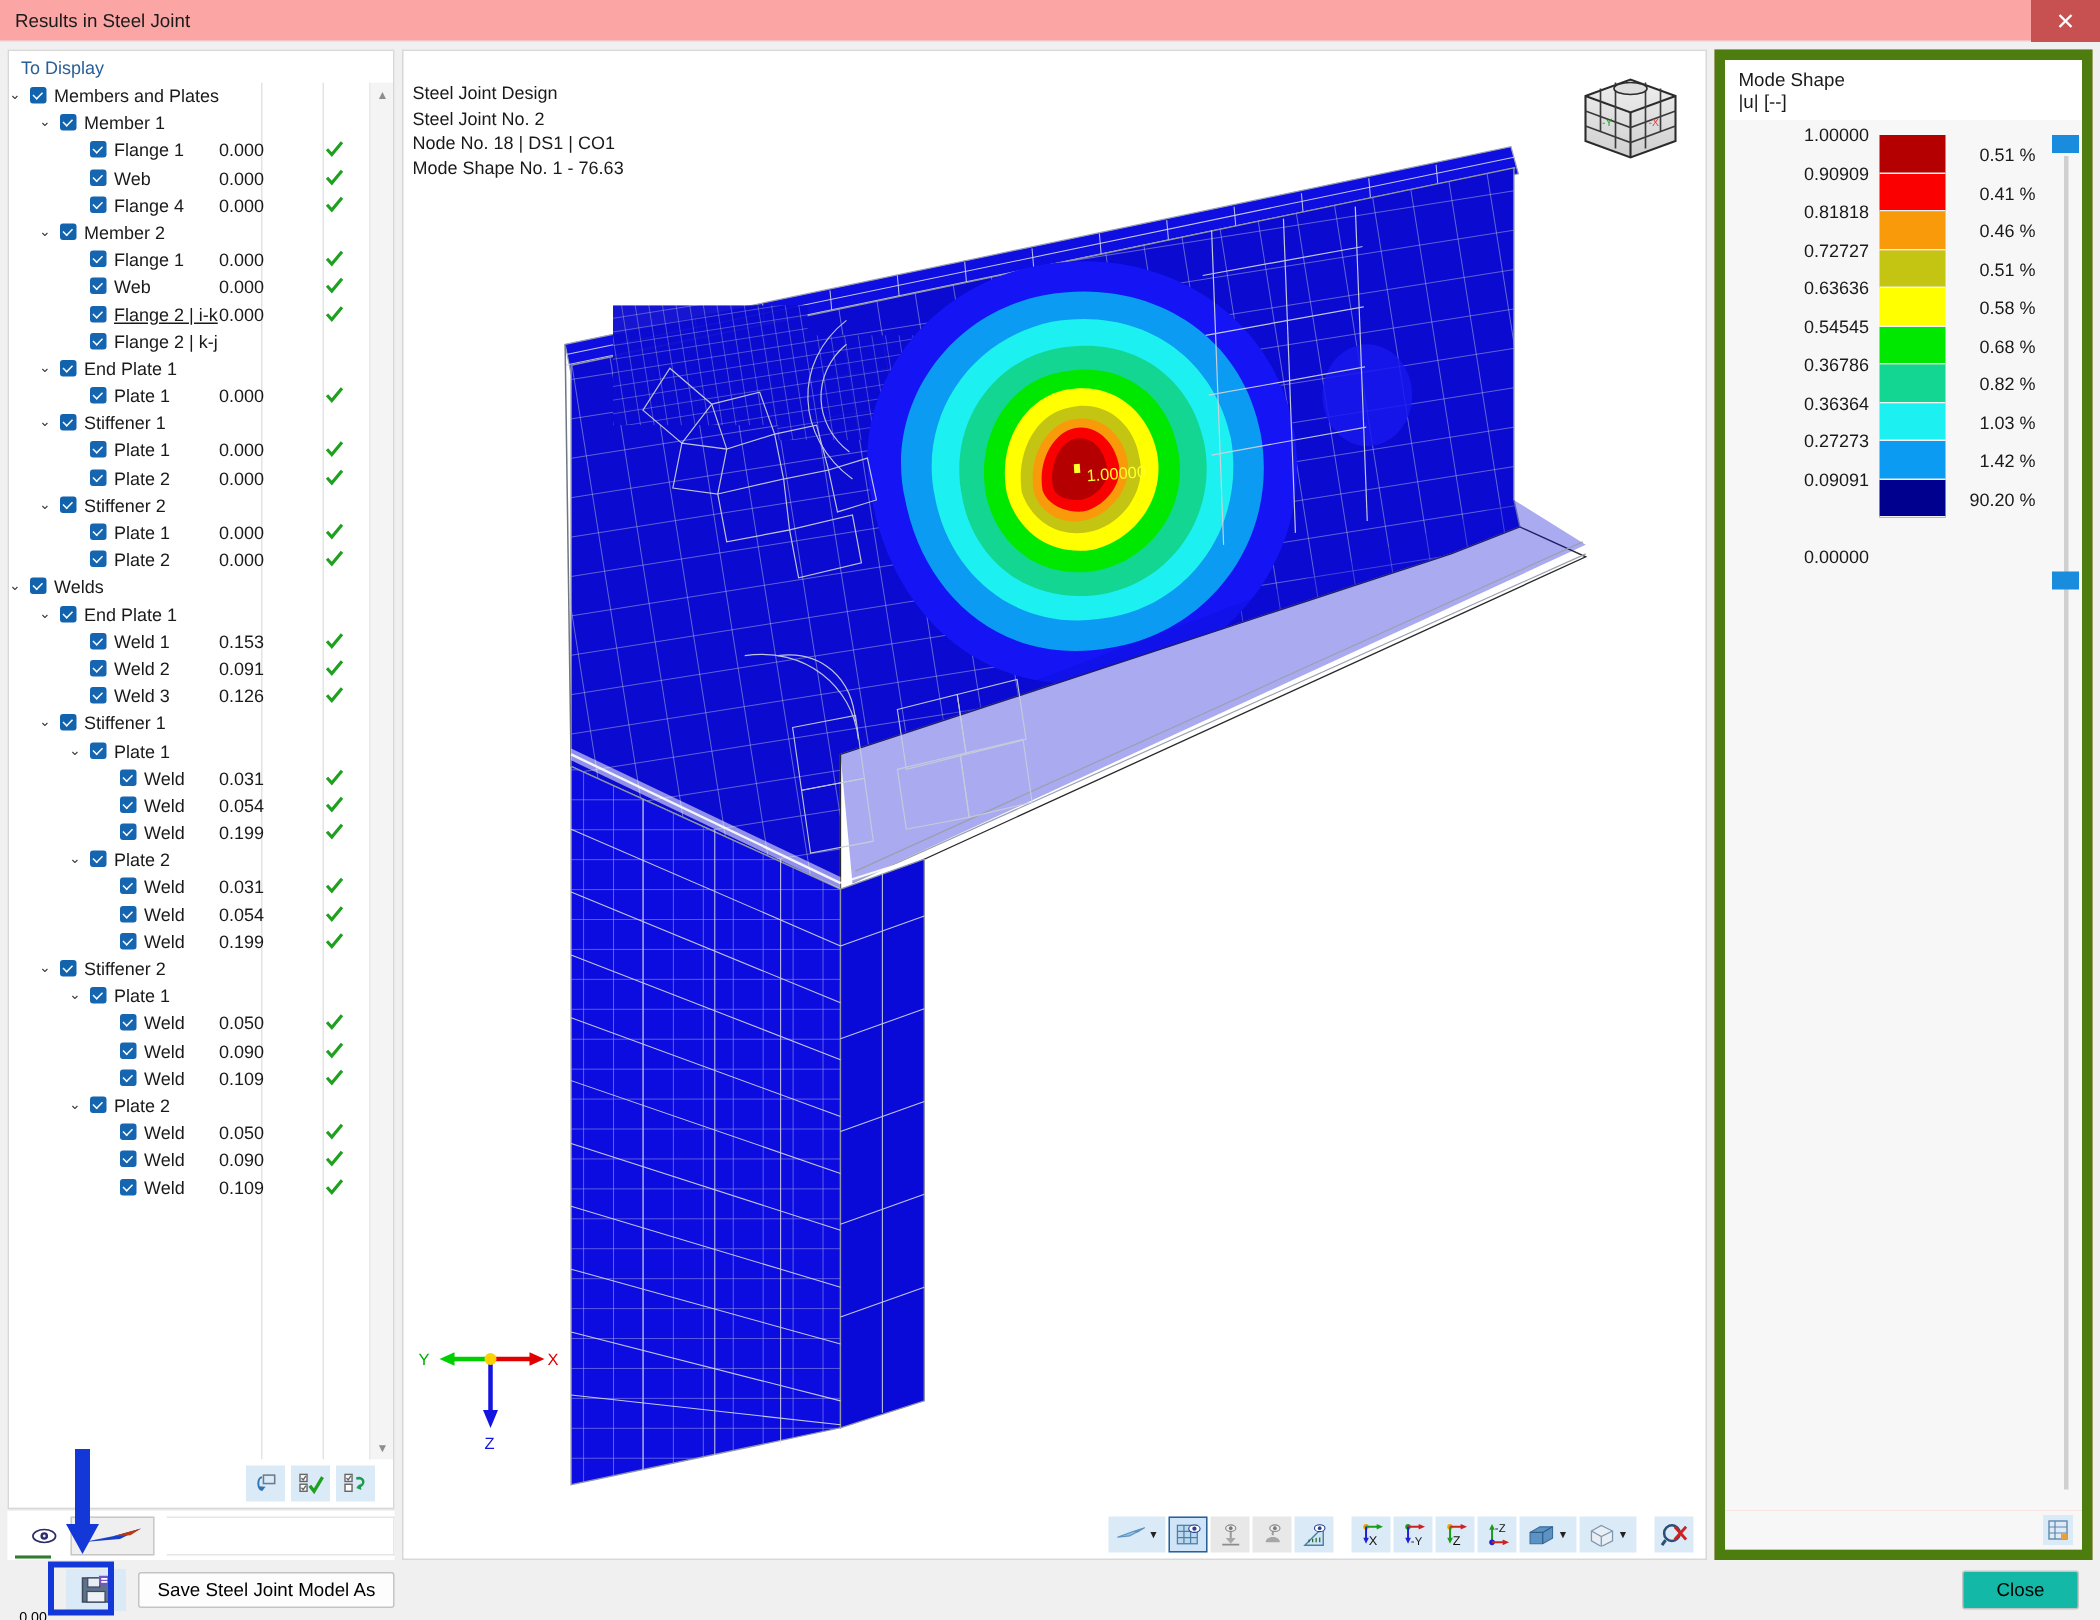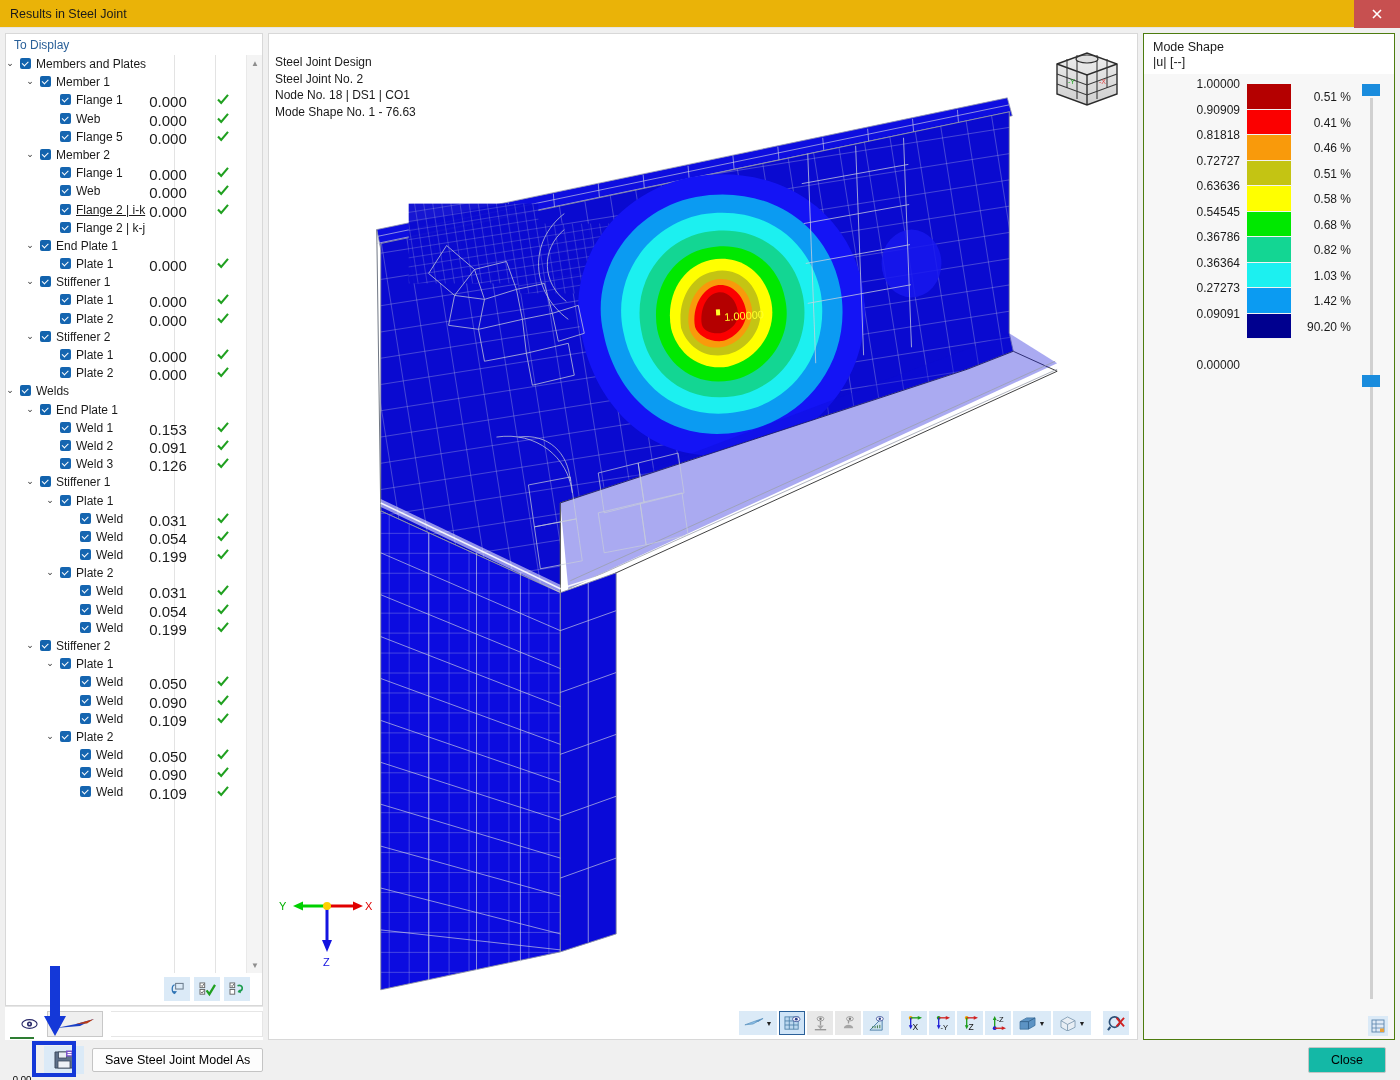--- a/index.html
+++ b/index.html
@@ -9,21 +9,21 @@
     font-family:"Liberation Sans", sans-serif;
     font-size:12px;
     color:#000;
     background:#f0f0f0;
     overflow:hidden;
     position:relative;
   }
 
   
   #titlebar {
-    height:28px; background:#eab308;
+    height:28px; background:#fca5a5;
     display:flex; align-items:center;
     border-bottom:1px solid #e5e5e5;
     position:relative;
   }
   #titlebar .title { padding-left:10px; font-size:12.5px; color:#1a1a1a; }
   #close-btn {
     position:absolute; right:0; top:0; width:46px; height:28px;
     background:#c75050; color:#fff;
     display:flex; align-items:center; justify-content:center;
     font-size:12px; cursor:pointer;
@@ -86,22 +86,22 @@
   }
   .cbx::after {
     content:""; position:absolute;
     left:2px; top:3px; width:5px; height:2.5px;
     border-left:1.6px solid #fff; border-bottom:1.6px solid #fff;
     transform:rotate(-45deg);
   }
   .cbx.light { background:#1565b0; }
   .tlabel { position:absolute; top:2px; font-size:12px; color:#1a1a1a; }
   .tval {
-    position:absolute; left:140px; width:44px; text-align:center;
-    top:2px; font-size:15px; color:#1a1a1a;
+    position:absolute; left:140px; width:44px; text-align:left;
+    top:2px; font-size:12px; color:#1a1a1a;
   }
   .tchk {
     position:absolute; left:211px; top:2px;
     color:#20a020; font-size:12px; font-weight:bold;
   }
   .tchk svg { display:block; }
 
   
   #tree-scroll {
     position:absolute; right:0; top:0; bottom:0; width:16px;
@@ -175,21 +175,21 @@
   .vbtn.active { border:1px solid #2a6099; background:#cfe4f7; }
   .vbtn.disabled { background:#e8e8e8; }
   .vbtn.split { min-width:38px; gap:2px; }
   .caret { font-size:7px; color:#222; }
   .vgap { width:8px; }
 
   
   #right-panel {
     width:252px; flex:0 0 252px;
     background:#fca5a5;
-    border:1px solid #4d7c0f;
+    border:7px solid #4d7c0f;
     position:relative;
     display:flex; flex-direction:column;
   }
   #legend-title {
     padding:6px 0 4px 9px; font-size:12.5px; line-height:15px; color:#1a1a1a;
     background:#ffffff;
   }
   #legend-body {
     flex:1 1 auto; position:relative; background:#f7f7f7;
   }
@@ -324,21 +324,21 @@
               <span class="tlabel" style="left: 70px;">Web</span>
               <span class="tval">0.000</span>
               <span class="tchk">
                 <svg width="12" height="12" viewBox="0 0 12 12">
                   <path d="M1 6.5 L4.2 10 L11 1.8" stroke="#20a020" stroke-width="2.1" fill="none"></path>
                 </svg>
               </span>
             </div>
             <div class="trow">
               <span class="cbx light" style="left: 54px;"></span>
-              <span class="tlabel" style="left: 70px;">Flange 5</span>
+              <span class="tlabel" style="left: 70px;">Flange 4</span>
               <span class="tval">0.000</span>
               <span class="tchk">
                 <svg width="12" height="12" viewBox="0 0 12 12">
                   <path d="M1 6.5 L4.2 10 L11 1.8" stroke="#20a020" stroke-width="2.1" fill="none"></path>
                 </svg>
               </span>
             </div>
             <div class="trow">
               <span class="chev" style="left: 18px;">⌄</span>
               <span class="cbx" style="left: 34px;"></span>

